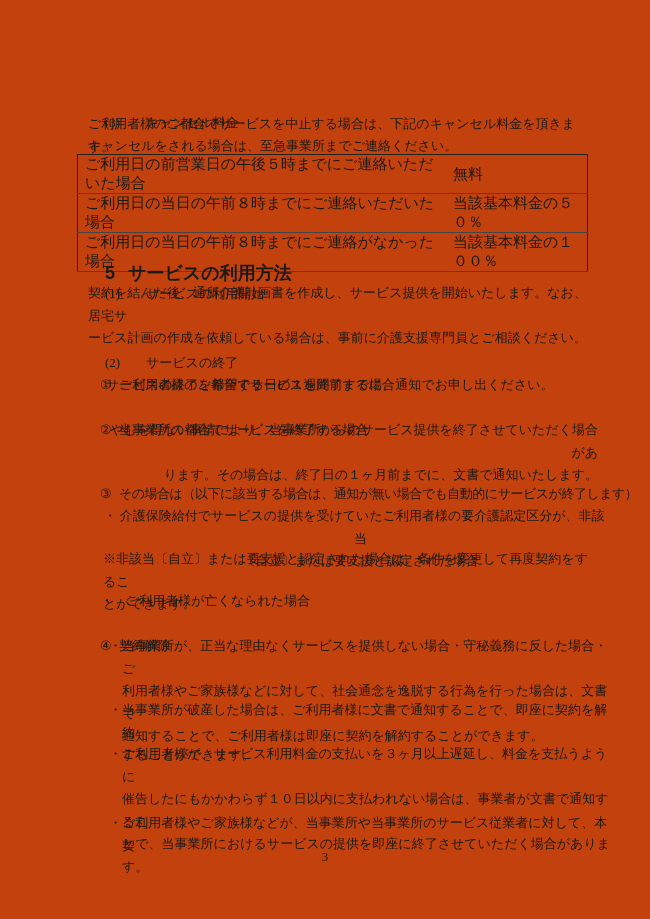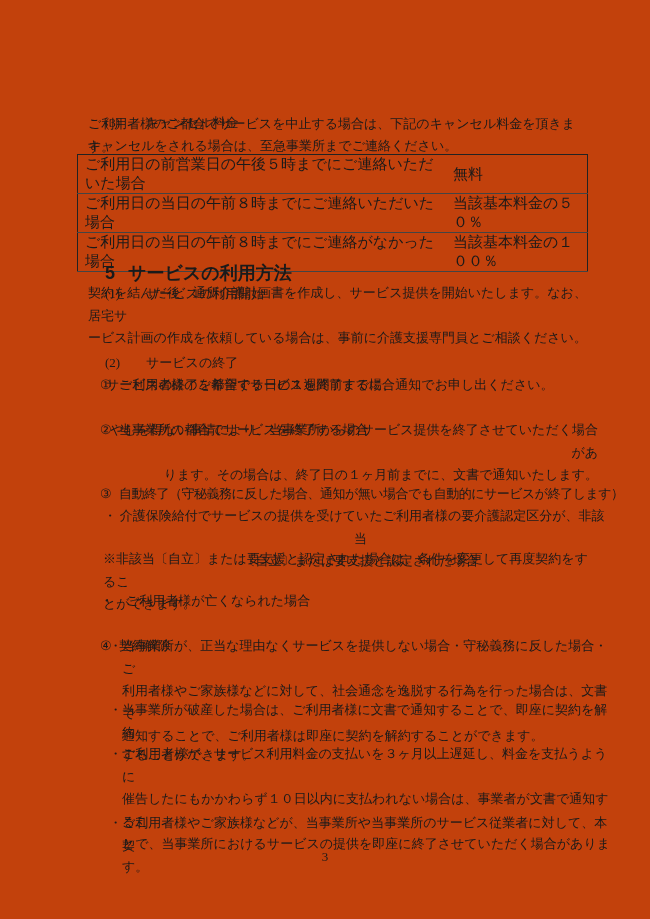--- a/index.html
+++ b/index.html
@@ -94,21 +94,21 @@
   </div>
   <div class="line" style="left:106px; top:374px; width:490px;">サービスの終了を希望する日の１週間前までに、通知でお申し出ください。</div>
 
   <div class="line" style="left:87px; top:396px;">
     <span class="mk19">②</span><span>当事業所の都合でサービスを終了する場合</span>
   </div>
   <div class="line" style="left:106px; top:419px; width:492px;text-align:right;">やむを得ない事情により、当事業所からのサービス提供を終了させていただく場合があ
 ります。その場合は、終了日の１ヶ月前までに、文書で通知いたします。</div>
 
   <div class="line" style="left:87px; top:460px;">
-    <span class="mk19">③</span><span class="tight">自動終了（守秘義務に反した場合、通知が無い場合でも自動的にサービスが終了します）</span>
+    <span class="mk19">③</span><span class="tight">その場合は（以下に該当する場合は、通知が無い場合でも自動的にサービスが終了します）</span>
   </div>
   <div class="line hang" style="left:100px; top:505px; width:495px;text-align:center;">・ 介護保険給付でサービスの提供を受けていたご利用者様の要介護認定区分が、非該当
 〔自立〕または要支援と認定された場合</div>
   <div class="line" style="left:103px; top:548px; width:492px;">※非該当〔自立〕または要支援と認定された場合は、条件を変更して再度契約をするこ
 とができます。</div>
   <div class="line hang" style="left:100px; top:590px; width:495px;">・　ご利用者様が亡くなられた場合</div>
 
   <div class="line" style="left:87px; top:612px;">
     <span class="mk19">④</span><span>契約解除</span>
   </div>

